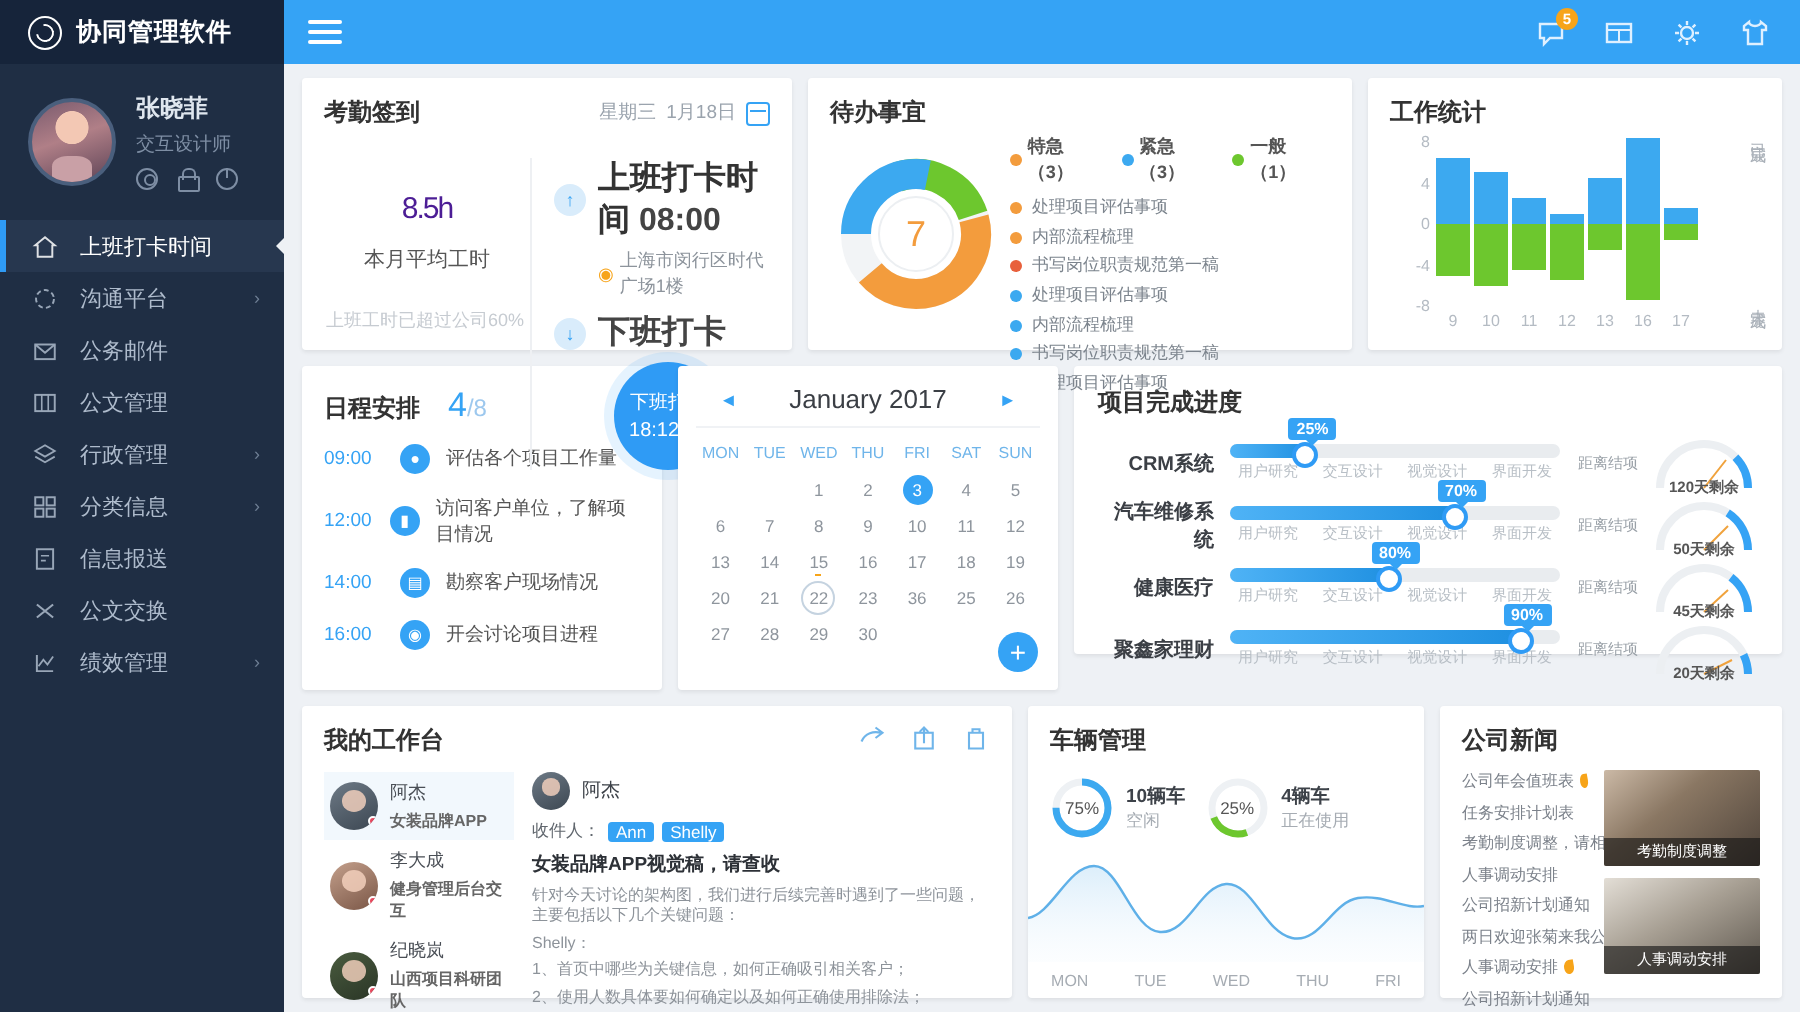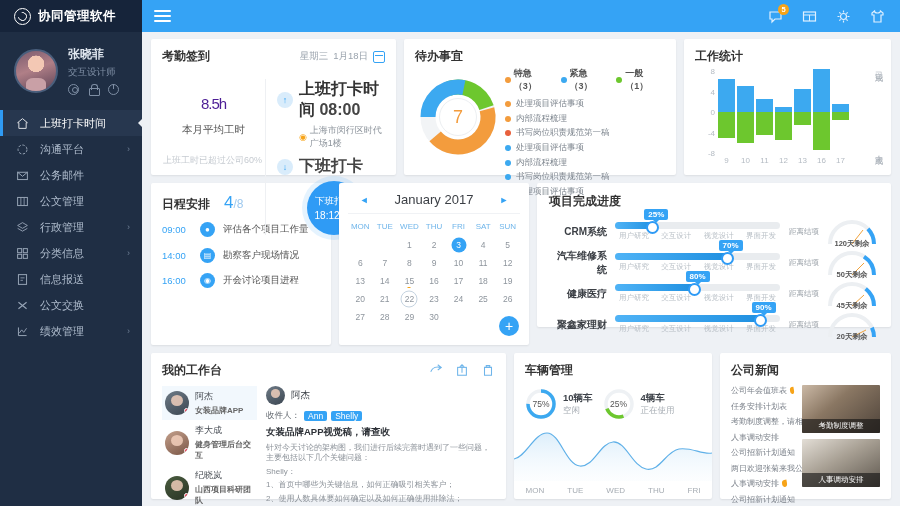--- a/index.html
+++ b/index.html
@@ -625,20 +625,25 @@
             <div class="card-title">日程安排</div>
             <div class="sched-frac"><span style="font-size:17px;color:#35a3f5">4</span><span>/8</span></div>
           </div>
           <div class="sched-list">
             <div class="sched-item">
               <span class="sched-time">09:00</span>
               <span class="sched-dot">●</span>
               <span class="sched-txt">评估各个项目工作量</span>
             </div>
             <div class="sched-item">
+              <span class="sched-time">12:00</span>
+              <span class="sched-dot">▮</span>
+              <span class="sched-txt">访问客户单位，了解项目情况</span>
+            </div>
+            <div class="sched-item">
               <span class="sched-time">14:00</span>
               <span class="sched-dot">▤</span>
               <span class="sched-txt">勘察客户现场情况</span>
             </div>
             <div class="sched-item">
               <span class="sched-time">16:00</span>
               <span class="sched-dot">◉</span>
               <span class="sched-txt">开会讨论项目进程</span>
             </div>
           </div>
@@ -680,21 +685,21 @@
             <div class="dotted">15</div>
             <div>16</div>
             <div>17</div>
             <div>18</div>
             <div>19</div>
 
             <div>20</div>
             <div>21</div>
             <div class="ring">22</div>
             <div>23</div>
-            <div>24</div>
+            <div>36</div>
             <div>25</div>
             <div>26</div>
 
             <div>27</div>
             <div>28</div>
             <div>29</div>
             <div>30</div>
             <div></div>
             <div></div>
             <div></div>

